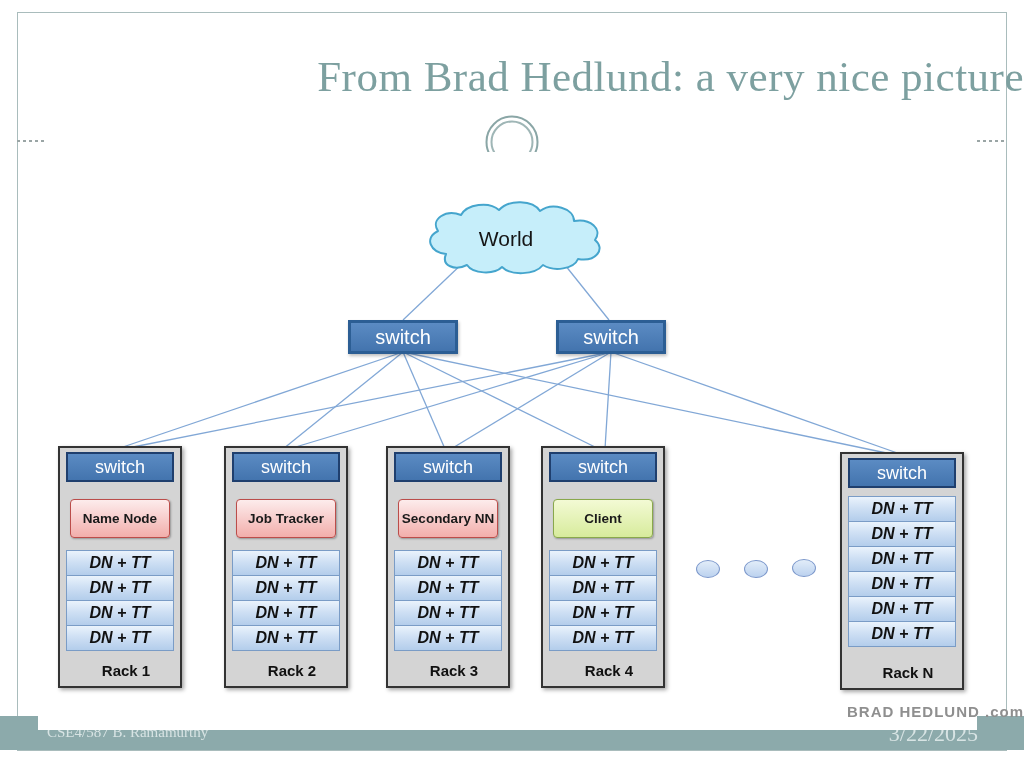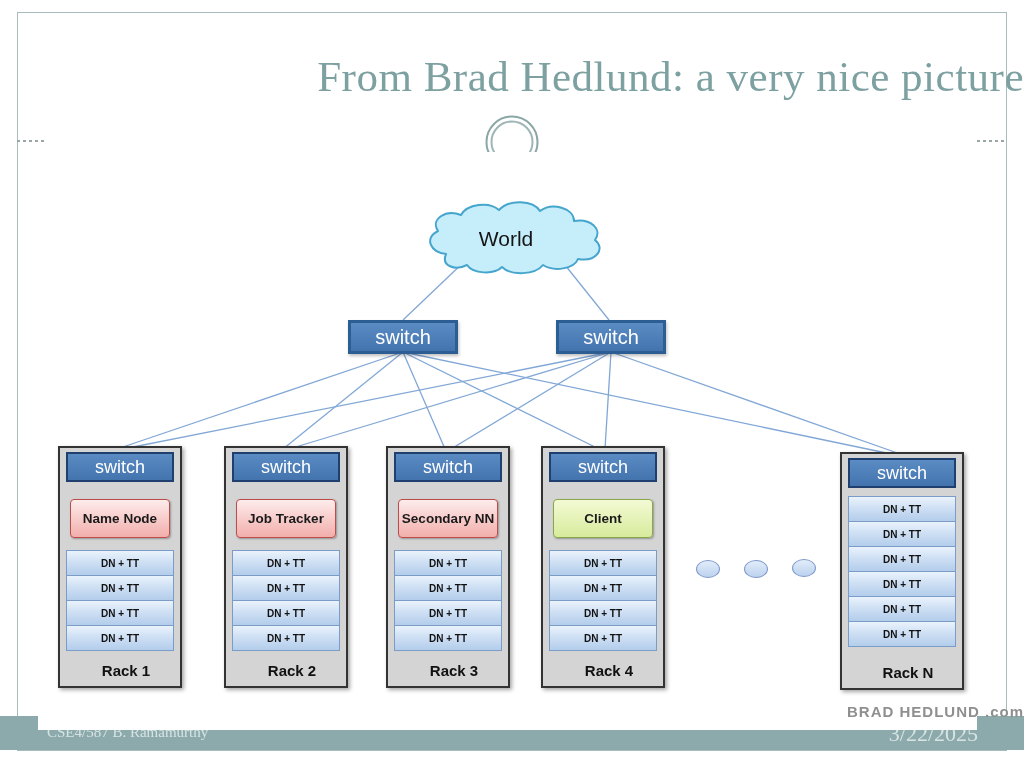--- a/index.html
+++ b/index.html
@@ -64,22 +64,22 @@
                   box-shadow:1px 1px 2px rgba(0,0,0,.3); }
   .rack-special.pink  { background:linear-gradient(180deg,#fdecec,#f2aeab);
                         border:1.5px solid var(--special-pink-border,#bb4d4a); }
   .rack-special.green { background:linear-gradient(180deg,#f3fad4,#d7eb9c);
                         border:1.5px solid var(--special-green-border,#89a84c); }
   .rack-nodes { margin:13px 6px 0; }
   .rack-nodes.no-special { margin-top:9px; }
   .dn-node { height:26px; margin-top:-1px;
              background:linear-gradient(180deg,#eaf3fc 0%,#cfe0f4 45%,#b3cdeb 100%);
              border:1px solid var(--node-blue-border,#7a9cc6);
-             font-size:10px; font-weight:bold; color:#111;
-             display:flex; align-items:center; justify-content:center; }
+             font-size:16px; font-weight:bold; color:#111;
+             display:flex; align-items:center; justify-content:center;font-style:italic; }
   .rack-label { position:absolute; left:12px; right:0; bottom:7px; text-align:center;
                 font-size:15px; font-weight:bold; color:#111; }
 
   .ellipsis-dot { position:absolute; width:24px; height:18px; border-radius:50%;
                   background:linear-gradient(180deg,#e2edf9,#bcd2ef);
                   border:1.5px solid #7b97cb; }
   .ellipsis-dot.d1 { left:696px; top:560px; }
   .ellipsis-dot.d2 { left:744px; top:560px; }
   .ellipsis-dot.d3 { left:792px; top:559px; }
 

